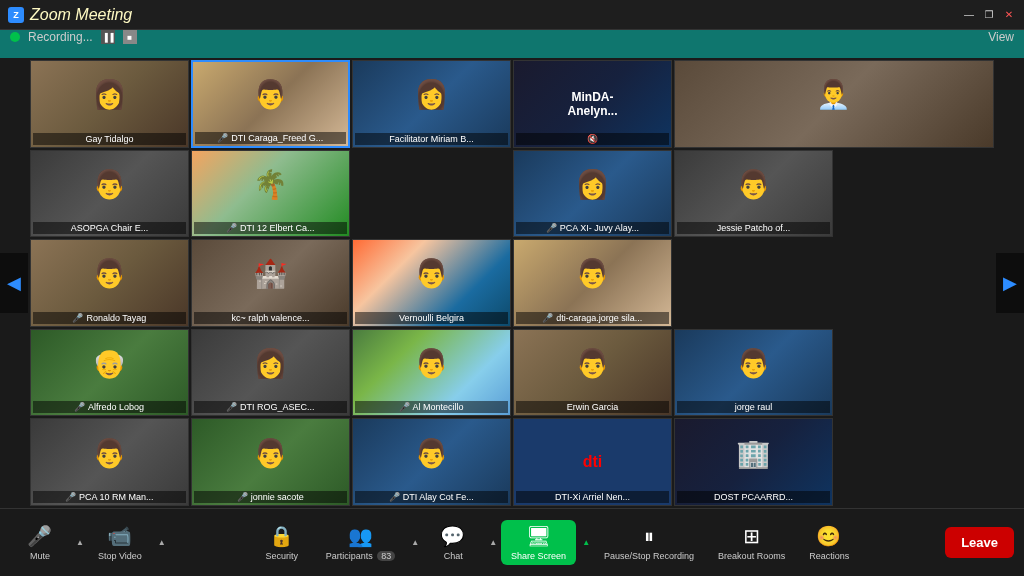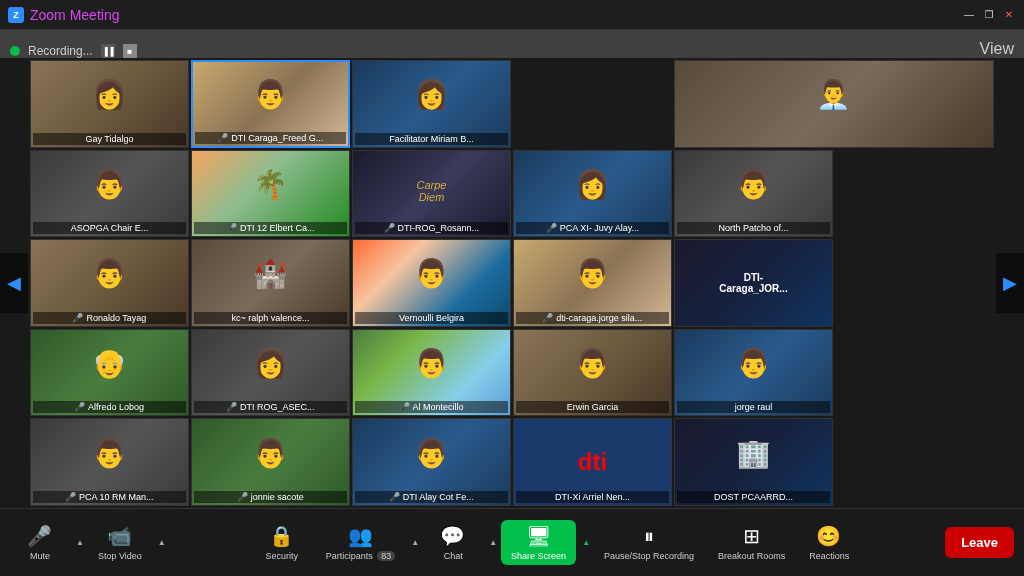--- a/index.html
+++ b/index.html
@@ -10,38 +10,38 @@
       height: 30px;
       background: #1e1e1e;
       display: flex;
       align-items: center;
       justify-content: space-between;
       padding: 0 8px;
       border-bottom: 1px solid #333;
     }
     #titlebar-left { display: flex; align-items: center; gap: 6px; }
     #titlebar-icon { width: 16px; height: 16px; background: #2d8cff; border-radius: 3px; display: flex; align-items: center; justify-content: center; }
-    #titlebar-title { color: #d946ef; font-size: 14px; }
+    #titlebar-title { color: #fef9c3; font-size: 16px; font-style: italic; }
     #titlebar-controls { display: flex; gap: 6px; }
     .title-ctrl { width: 14px; height: 14px; display: flex; align-items: center; justify-content: center; cursor: pointer; color: #ccc; font-size: 10px; }
 
     
     #recordbar {
       height: 28px;
-      background: #404040;
-      display: flex;
-      align-items: flex-end;
+      background: #0f766e;
+      display: flex;
+      align-items: flex-start;
       justify-content: space-between;
       padding: 0 10px;
     }
     #recordbar-left { display: flex; align-items: center; gap: 8px; }
     #rec-dot { width: 10px; height: 10px; background: #00c04b; border-radius: 50%; }
     #rec-text { color: #ccc; font-size: 12px; }
     .rec-btn { width: 14px; height: 14px; background: #555; cursor: pointer; display: flex; align-items: center; justify-content: center; color: white; font-size: 8px; }
-    #view-btn { color: #ccc; font-size: 16px; cursor: pointer; }
+    #view-btn { color: #ccc; font-size: 12px; cursor: pointer; }
 
     
     #nav-left, #nav-right {
       position: absolute;
       top: 50%;
       transform: translateY(-50%);
       width: 30px;
       height: 60px;
       background: rgba(0,0,0,0.5);
       display: flex;
@@ -120,21 +120,21 @@
       left: 50%;
       transform: translate(-50%, -50%);
       color: white;
       font-size: 12px;
       font-weight: bold;
       text-align: center;
     }
 
     .dti-logo-text {
       color: #ff0000;
-      font-size: 24px;
+      font-size: 16px;
       font-weight: bold;
     }
 
     
     #toolbar {
       height: 68px;
       background: #1a1a1a;
       display: flex;
       align-items: center;
       justify-content: space-between;
@@ -207,63 +207,60 @@
     <div class="participant-name">Gay Tidalgo</div>
   </div>
   <div class="video-cell bg-office2 active-speaker" style="grid-column:2;grid-row:1;">
     <div class="person-img">👨</div>
     <div class="participant-name">🎤 DTI Caraga_Freed G...</div>
   </div>
   <div class="video-cell bg-blue" style="grid-column:3;grid-row:1;">
     <div class="person-img">👩</div>
     <div class="participant-name">Facilitator Miriam B...</div>
   </div>
+  <div class="video-cell bg-dark" style="grid-column:4;grid-row:1;">
+    <div class="minda-text">MinDA-Anelyn...</div>
+    <div class="participant-name">🔇</div>
+  </div>
   <div class="video-cell bg-room" style="grid-column:5;grid-row:1;grid-column:5/7;display:flex;flex-direction:column;justify-content:flex-end;">
     <div class="person-img">👨‍💼</div>
   </div>
 
   <div class="video-cell bg-gray" style="grid-column:1;grid-row:2;">
     <div class="person-img">👨</div>
     <div class="participant-name">ASOPGA Chair E...</div>
   </div>
   <div class="video-cell bg-palm" style="grid-column:2;grid-row:2;">
     <div class="person-img">🌴</div>
     <div class="participant-name">🎤 DTI 12 Elbert Ca...</div>
   </div>
-  <div class="video-cell bg-carpe" style="grid-column:3;grid-row:2;">
-    <div style="position:absolute;top:50%;left:50%;transform:translate(-50%,-60%);color:#d4af37;font-style:italic;font-size:11px;text-align:center;">Carpe<br>Diem</div>
-    <div class="participant-name">🎤 DTI-ROG_Rosann...</div>
-  </div>
   <div class="video-cell bg-blue" style="grid-column:4;grid-row:2;">
     <div class="person-img">👩</div>
     <div class="participant-name">🎤 PCA XI- Juvy Alay...</div>
   </div>
   <div class="video-cell bg-gray" style="grid-column:5;grid-row:2;">
     <div class="person-img">👨</div>
-    <div class="participant-name">North Patcho of...</div>
+    <div class="participant-name">Jessie Patcho of...</div>
   </div>
 
   <div class="video-cell bg-office1" style="grid-column:1;grid-row:3;">
     <div class="person-img">👨</div>
     <div class="participant-name">🎤 Ronaldo Tayag</div>
   </div>
   <div class="video-cell bg-room" style="grid-column:2;grid-row:3;">
     <div class="person-img">🏰</div>
     <div class="participant-name">kc~ ralph valence...</div>
   </div>
   <div class="video-cell bg-sunset" style="grid-column:3;grid-row:3;">
     <div class="person-img">👨</div>
     <div class="participant-name">Vernoulli Belgira</div>
   </div>
   <div class="video-cell bg-office2" style="grid-column:4;grid-row:3;">
     <div class="person-img">👨</div>
     <div class="participant-name">🎤 dti-caraga.jorge sila...</div>
-  </div>
-  <div class="video-cell bg-dark" style="grid-column:5;grid-row:3;">
-    <div class="minda-text" style="font-size:10px;">DTI-Caraga_JOR...</div>
   </div>
 
   <div class="video-cell bg-green" style="grid-column:1;grid-row:4;">
     <div class="person-img">👴</div>
     <div class="participant-name">🎤 Alfredo Lobog</div>
   </div>
   <div class="video-cell bg-gray" style="grid-column:2;grid-row:4;">
     <div class="person-img">👩</div>
     <div class="participant-name">🎤 DTI ROG_ASEC...</div>
   </div>

